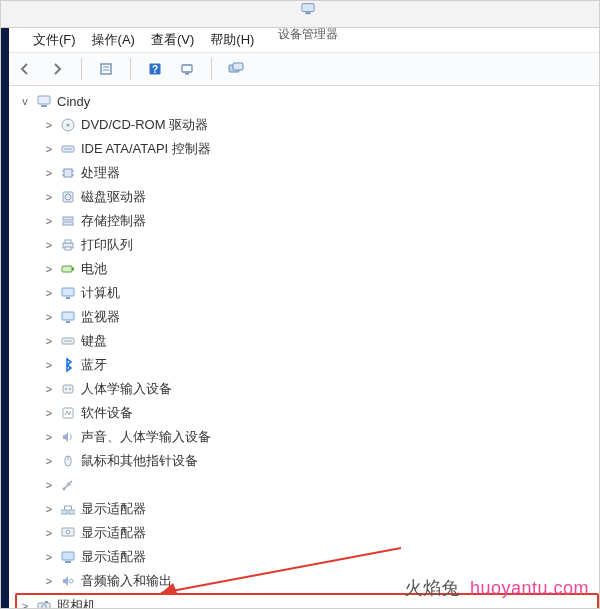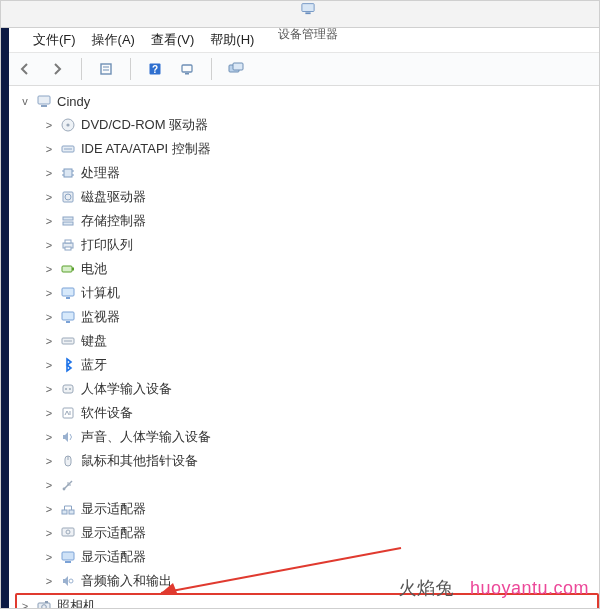--- a/index.html
+++ b/index.html
@@ -16,21 +16,21 @@
   .tree{position:absolute;left:8px;right:0;top:84px;bottom:0;overflow:auto;padding:4px 0 8px 6px;}
   .node{display:flex;align-items:center;height:24px;gap:4px;}
   .indent0{padding-left:4px;}
   .indent1{padding-left:28px;}
   .expander{width:12px;text-align:center;color:#666;font-size:11px;user-select:none;}
   .n-icon{width:18px;height:18px;display:flex;align-items:center;justify-content:center;flex:0 0 18px;}
   .n-label{white-space:nowrap;filter:blur(.25px);}
   .highlight-box{border:2px solid #e03a2f;border-radius:2px;padding:0 6px 0 2px;height:22px;}
   .arrow-svg{position:absolute;pointer-events:none;}
   .watermark{position:absolute;right:10px;bottom:8px;font-size:18px;color:#777;letter-spacing:.5px;}
-  .watermark .cn{color:#575757;margin-right:16px;}
+  .watermark .cn{color:#575757;margin-right:10px;}
   .watermark .en{color:#ec4899;}
   svg{display:block;}
 </style>
 </head>
 <body>
 
 <div class="window">
   <div class="dark-strip"></div>
 
   <div class="titlebar">

